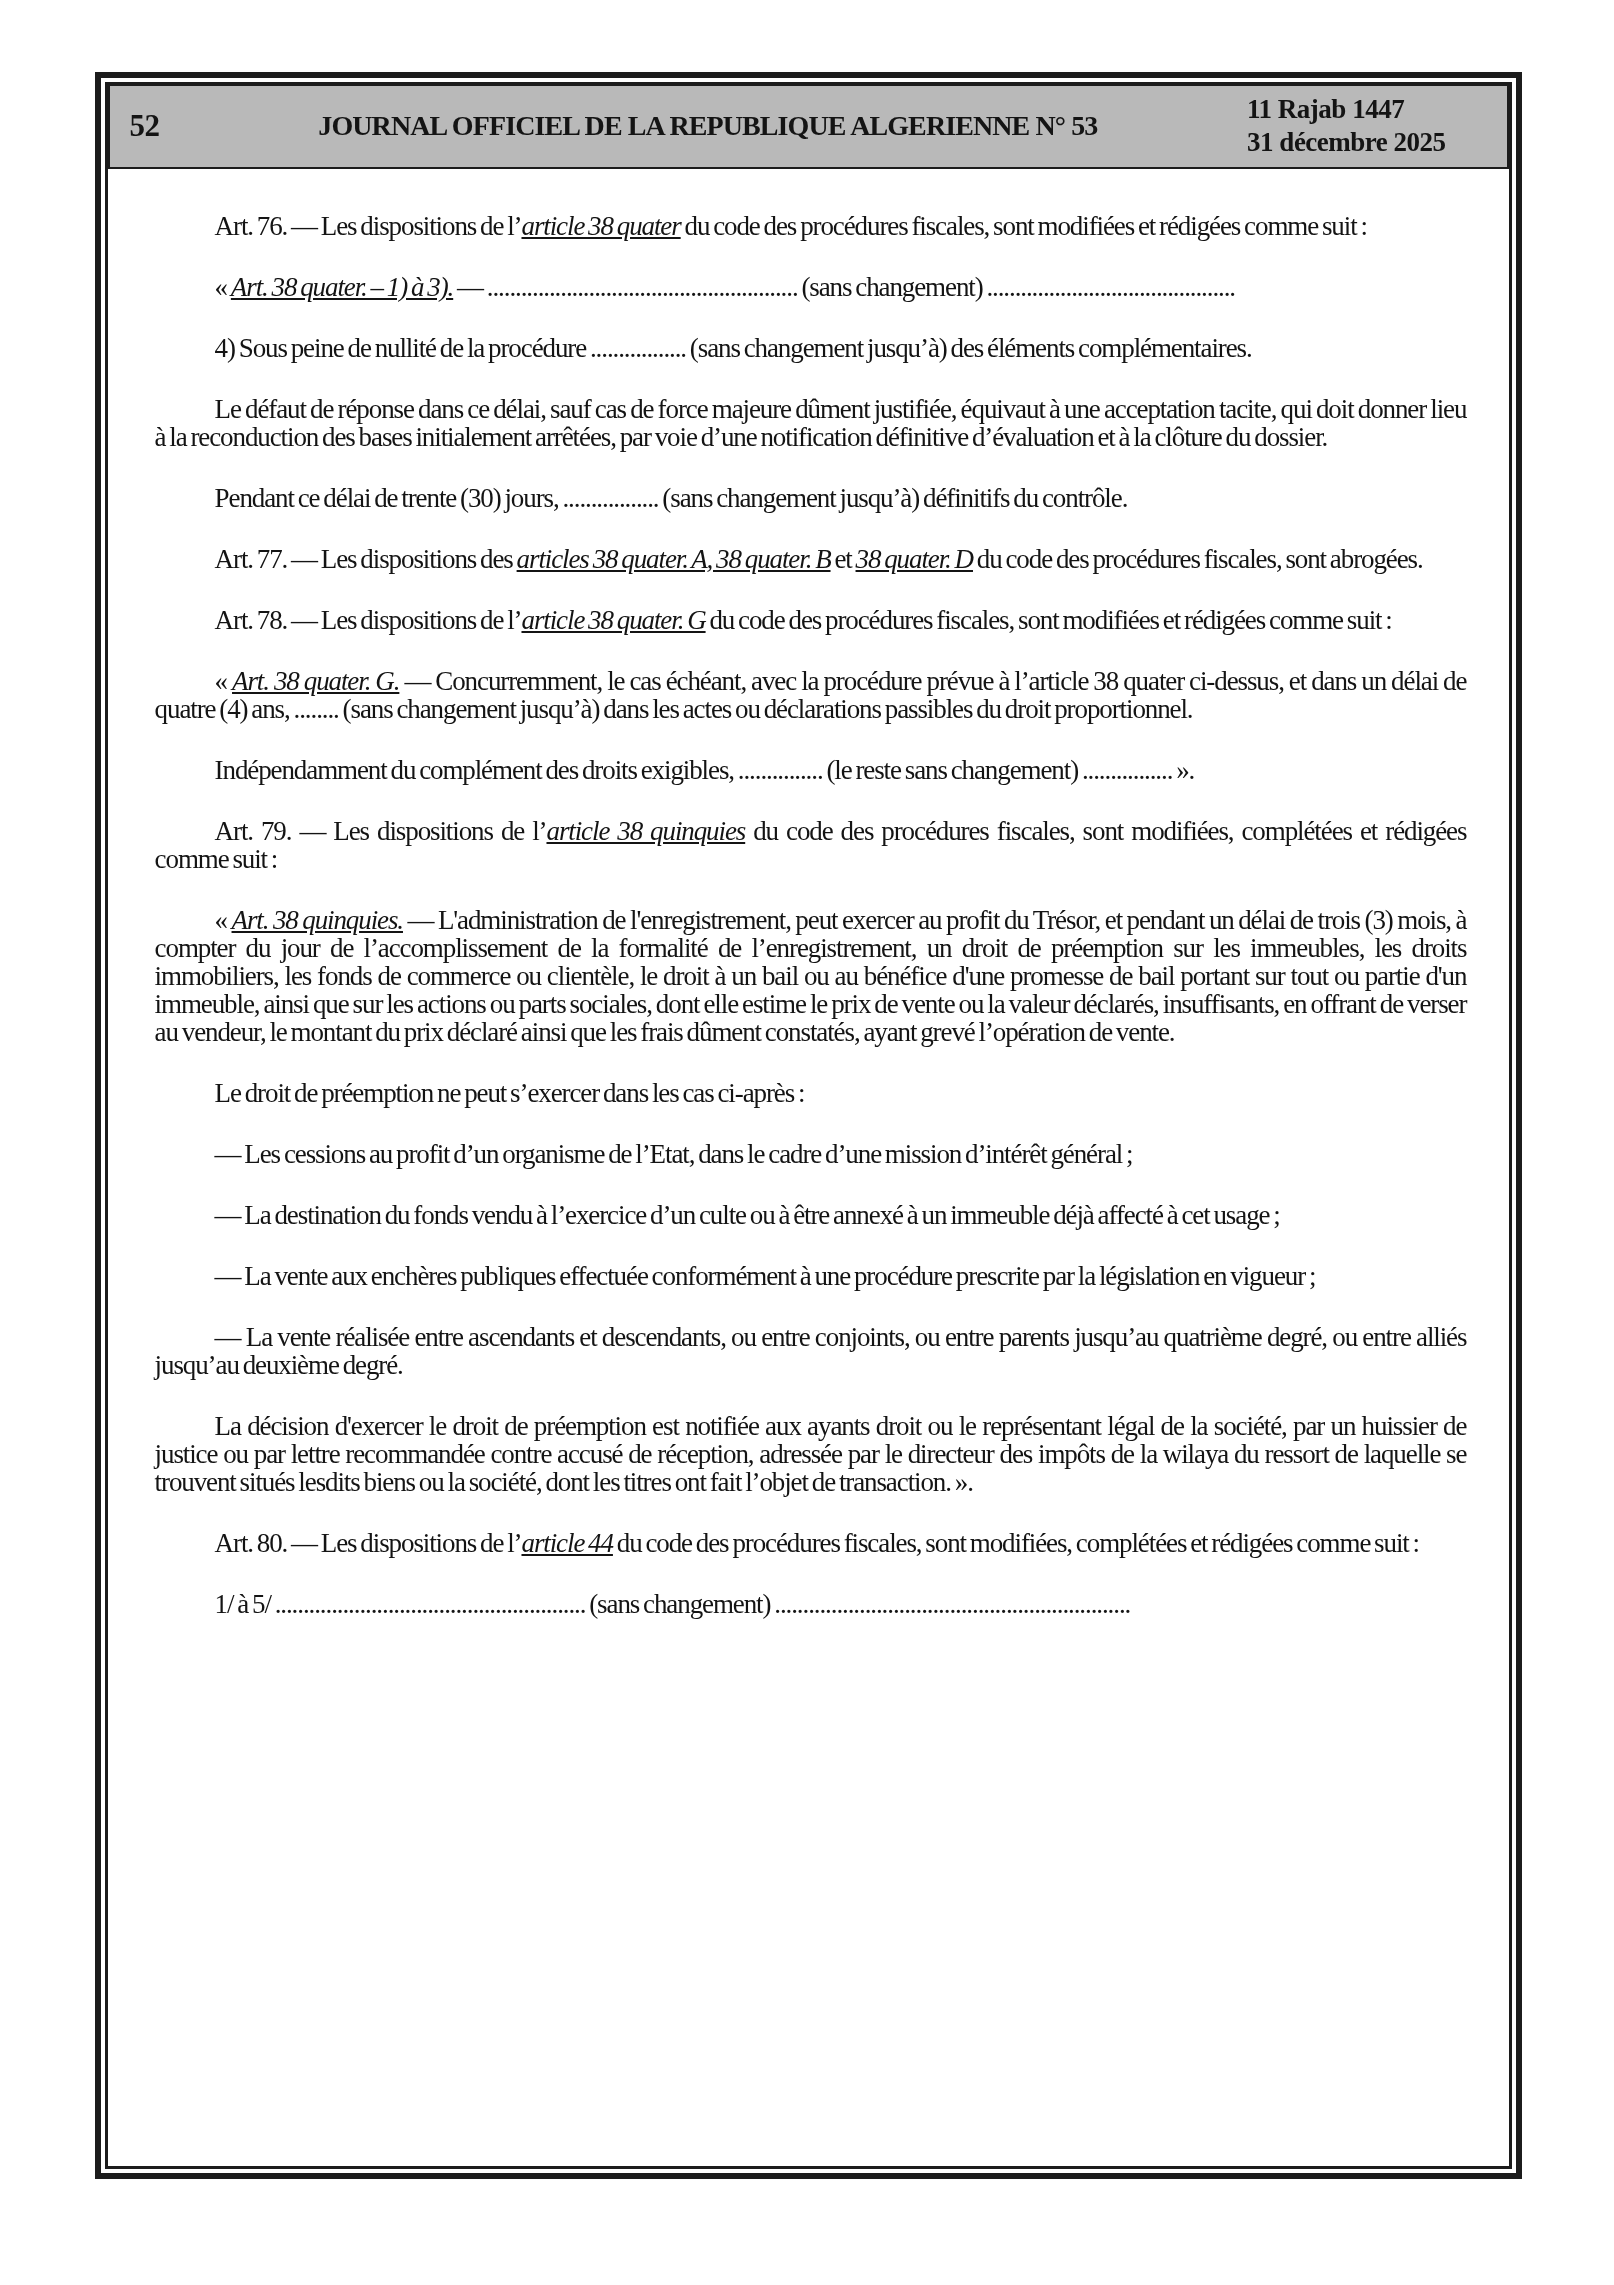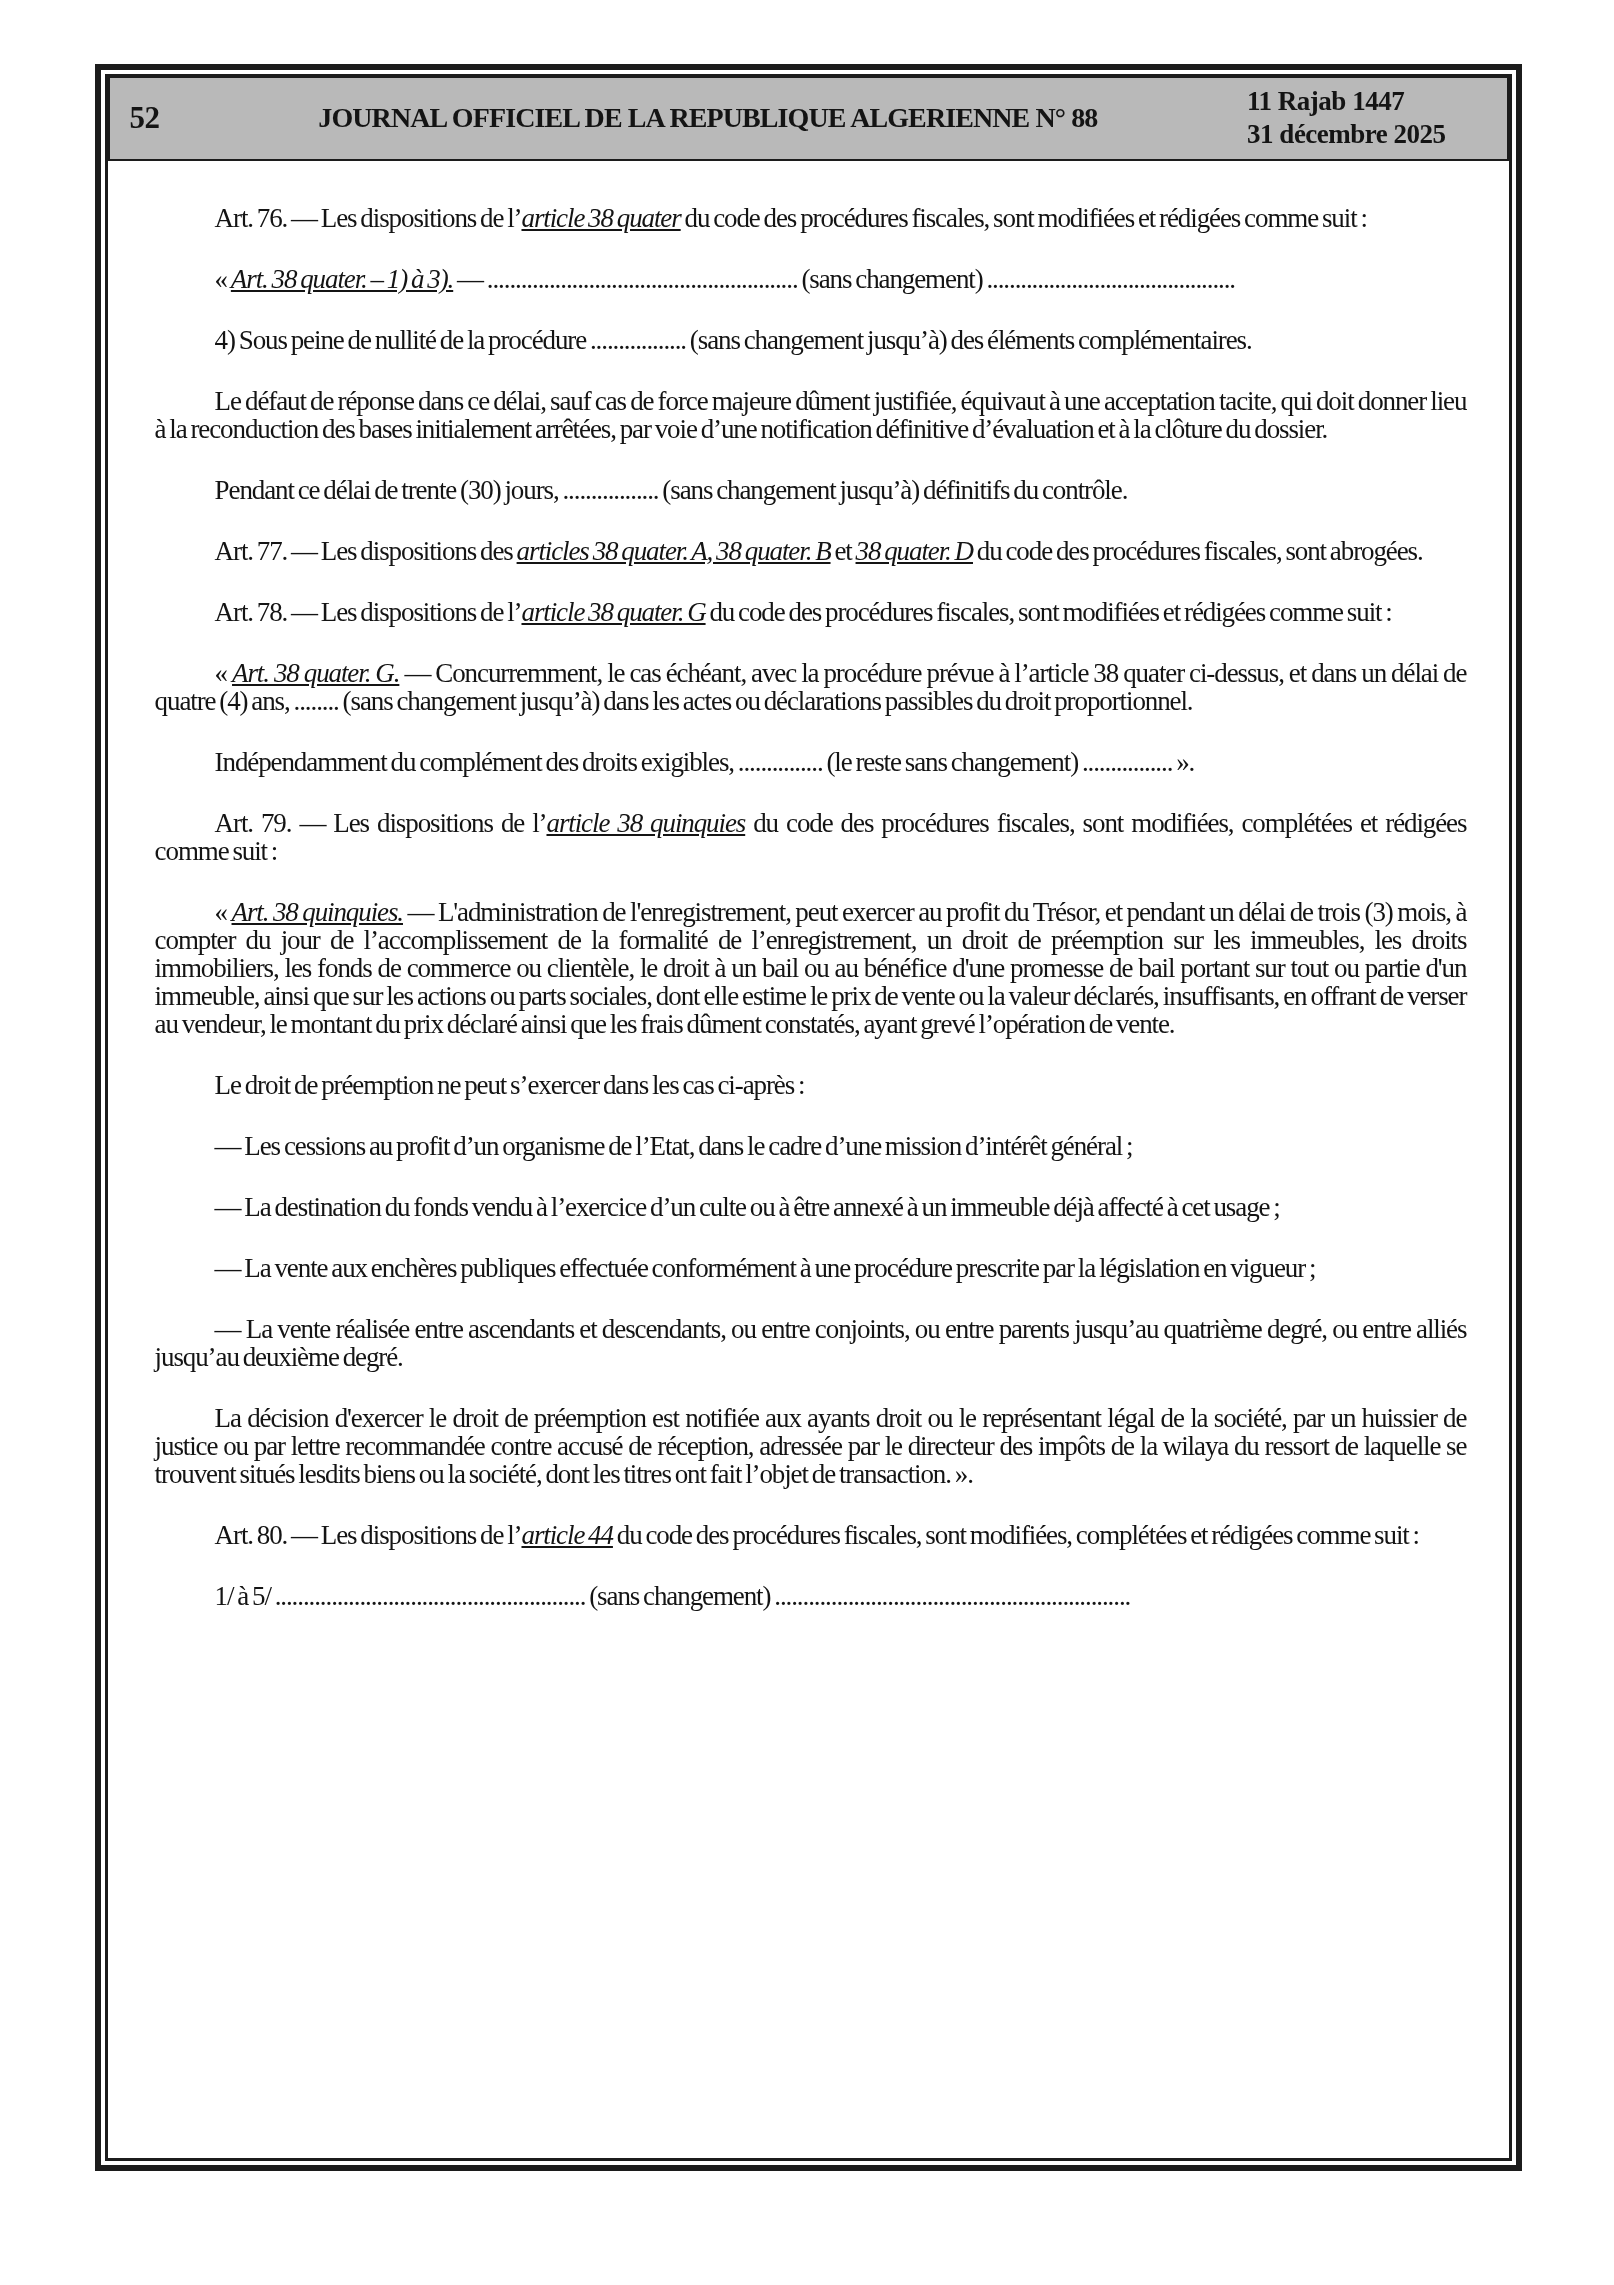--- a/index.html
+++ b/index.html
@@ -14,21 +14,21 @@
   .page {
     position: relative;
     width: 1615px;
     height: 2285px;
     background: #ffffff;
     overflow: hidden;
   }
   .frame-outer {
     position: absolute;
     left: 95px;
-    top: 64px;
+    top: 72px;
     width: 1427px;
     height: 2107px;
     border: 6.3px solid #1c1c1c;
     padding: 3.6px;
     box-sizing: border-box;
   }
   .frame-inner {
     width: 100%;
     height: 100%;
     border: 3.6px solid #1c1c1c;
@@ -89,21 +89,21 @@
 </style>
 </head>
 <body>
 
 <div class="page">
   <div class="frame-outer">
     <div class="frame-inner">
 
       <div class="header-band">
         <div class="page-num">52</div>
-        <div class="band-title">JOURNAL OFFICIEL DE LA REPUBLIQUE ALGERIENNE N° 88</div>
+        <div class="band-title">JOURNAL OFFICIEL DE LA REPUBLIQUE ALGERIENNE N° 53</div>
         <div class="band-dates">
           <div>11 Rajab 1447</div>
           <div>31 décembre 2025</div>
         </div>
       </div>
 
       <div class="content" id="content">
           <p><span>Art. 76. — Les dispositions de l’</span><span class="it">article 38 quater</span><span> du code des procédures fiscales, sont modifiées et rédigées comme suit :</span></p>
           <p><span>« </span><span class="it">Art. 38 quater. – 1) à 3).</span><span> — ....................................................... (sans changement) ............................................</span></p>
           <p><span>4) Sous peine de nullité de la procédure ................. (sans changement jusqu’à) des éléments complémentaires.</span></p>

